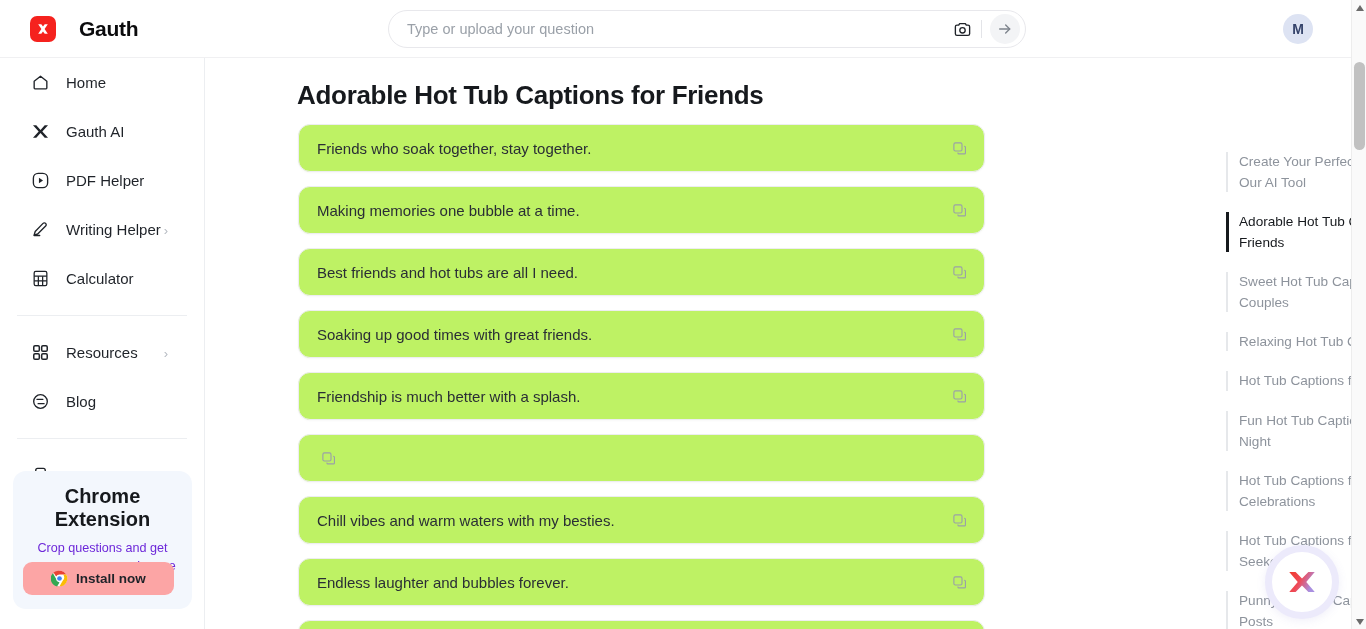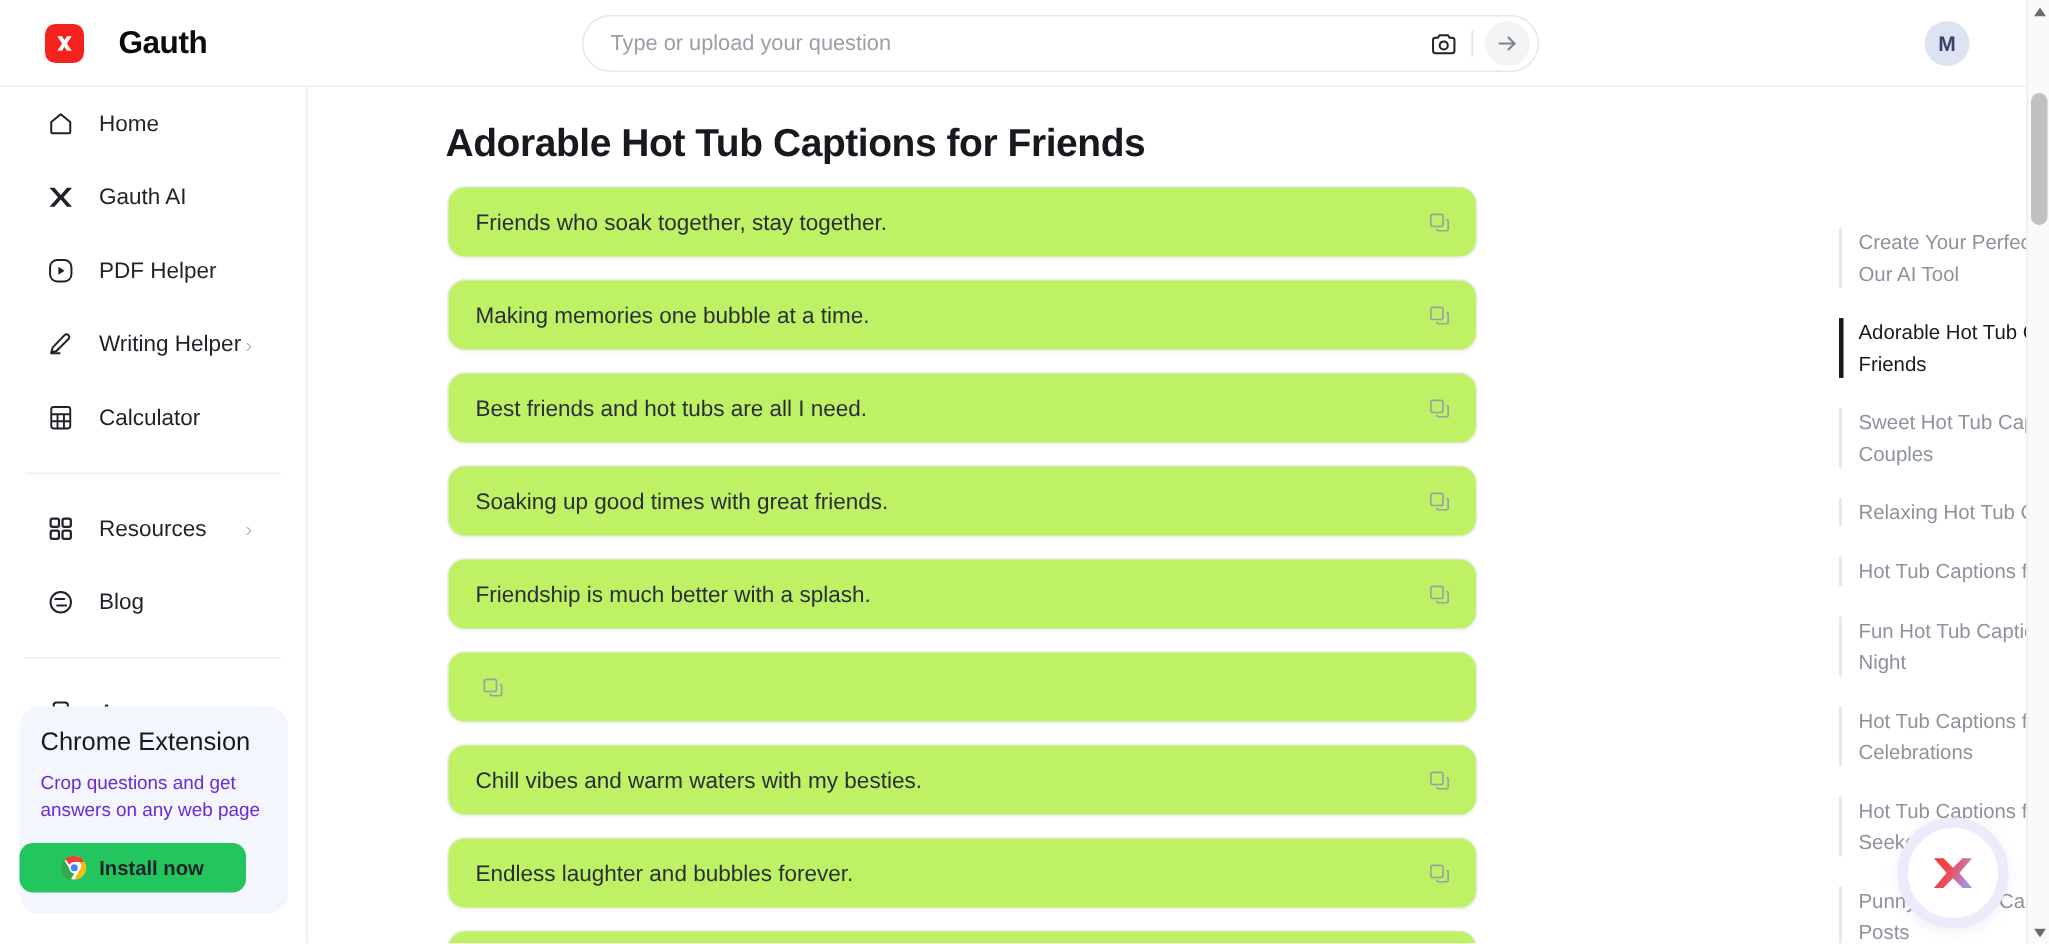--- a/index.html
+++ b/index.html
@@ -69,20 +69,21 @@
     cursor: pointer;
   }
 
   
   .sidebar {
     position: absolute; left: 0; top: 58px;
     width: 205px; height: 571px;
     background: #ffffff;
     border-right: 1px solid #eceef1;
     overflow: hidden;
+    text-align: center;
   }
   .nav-item {
     display: flex; align-items: center;
     height: 49px; padding-left: 30px;
     cursor: pointer; position: relative;
   }
   .nav-item .ic {
     width: 20px; height: 20px; display: flex;
     align-items: center; justify-content: center;
     margin-right: 16px; flex: 0 0 20px;
@@ -99,29 +100,29 @@
   }
 
   
   .promo {
     position: absolute; left: 13px; bottom: 20px;
     width: 179px; height: 138px;
     background: #f3f7fd; border-radius: 13px;
     padding: 14px 14px 0 14px;
     z-index: 10;
   }
-  .promo-title { font-size: 17px; font-weight: 400; color: #16191d; }
+  .promo-title { font-size: 20px; font-weight: 700; color: #16191d; }
   .promo-desc {
     font-size: 12.6px; color: #6d28d9; line-height: 1.42;
     margin-top: 9px;
   }
   .promo-btn {
-    position: absolute; left: 0; bottom: 14px;
+    position: absolute; left: 10px; bottom: 14px;
     width: 151px; height: 33px; border-radius: 9px;
-    background: #22c55e;
+    background: #fca5a5;
     display: flex; align-items: center; justify-content: center;
     gap: 8px; cursor: pointer;
   }
   .promo-btn span { font-size: 13.5px; font-weight: 700; color: #1f2329; }
 
   
   .main {
     position: absolute; left: 206px; top: 58px;
     width: 1145px; height: 571px;
     background: #fff; overflow: hidden;

